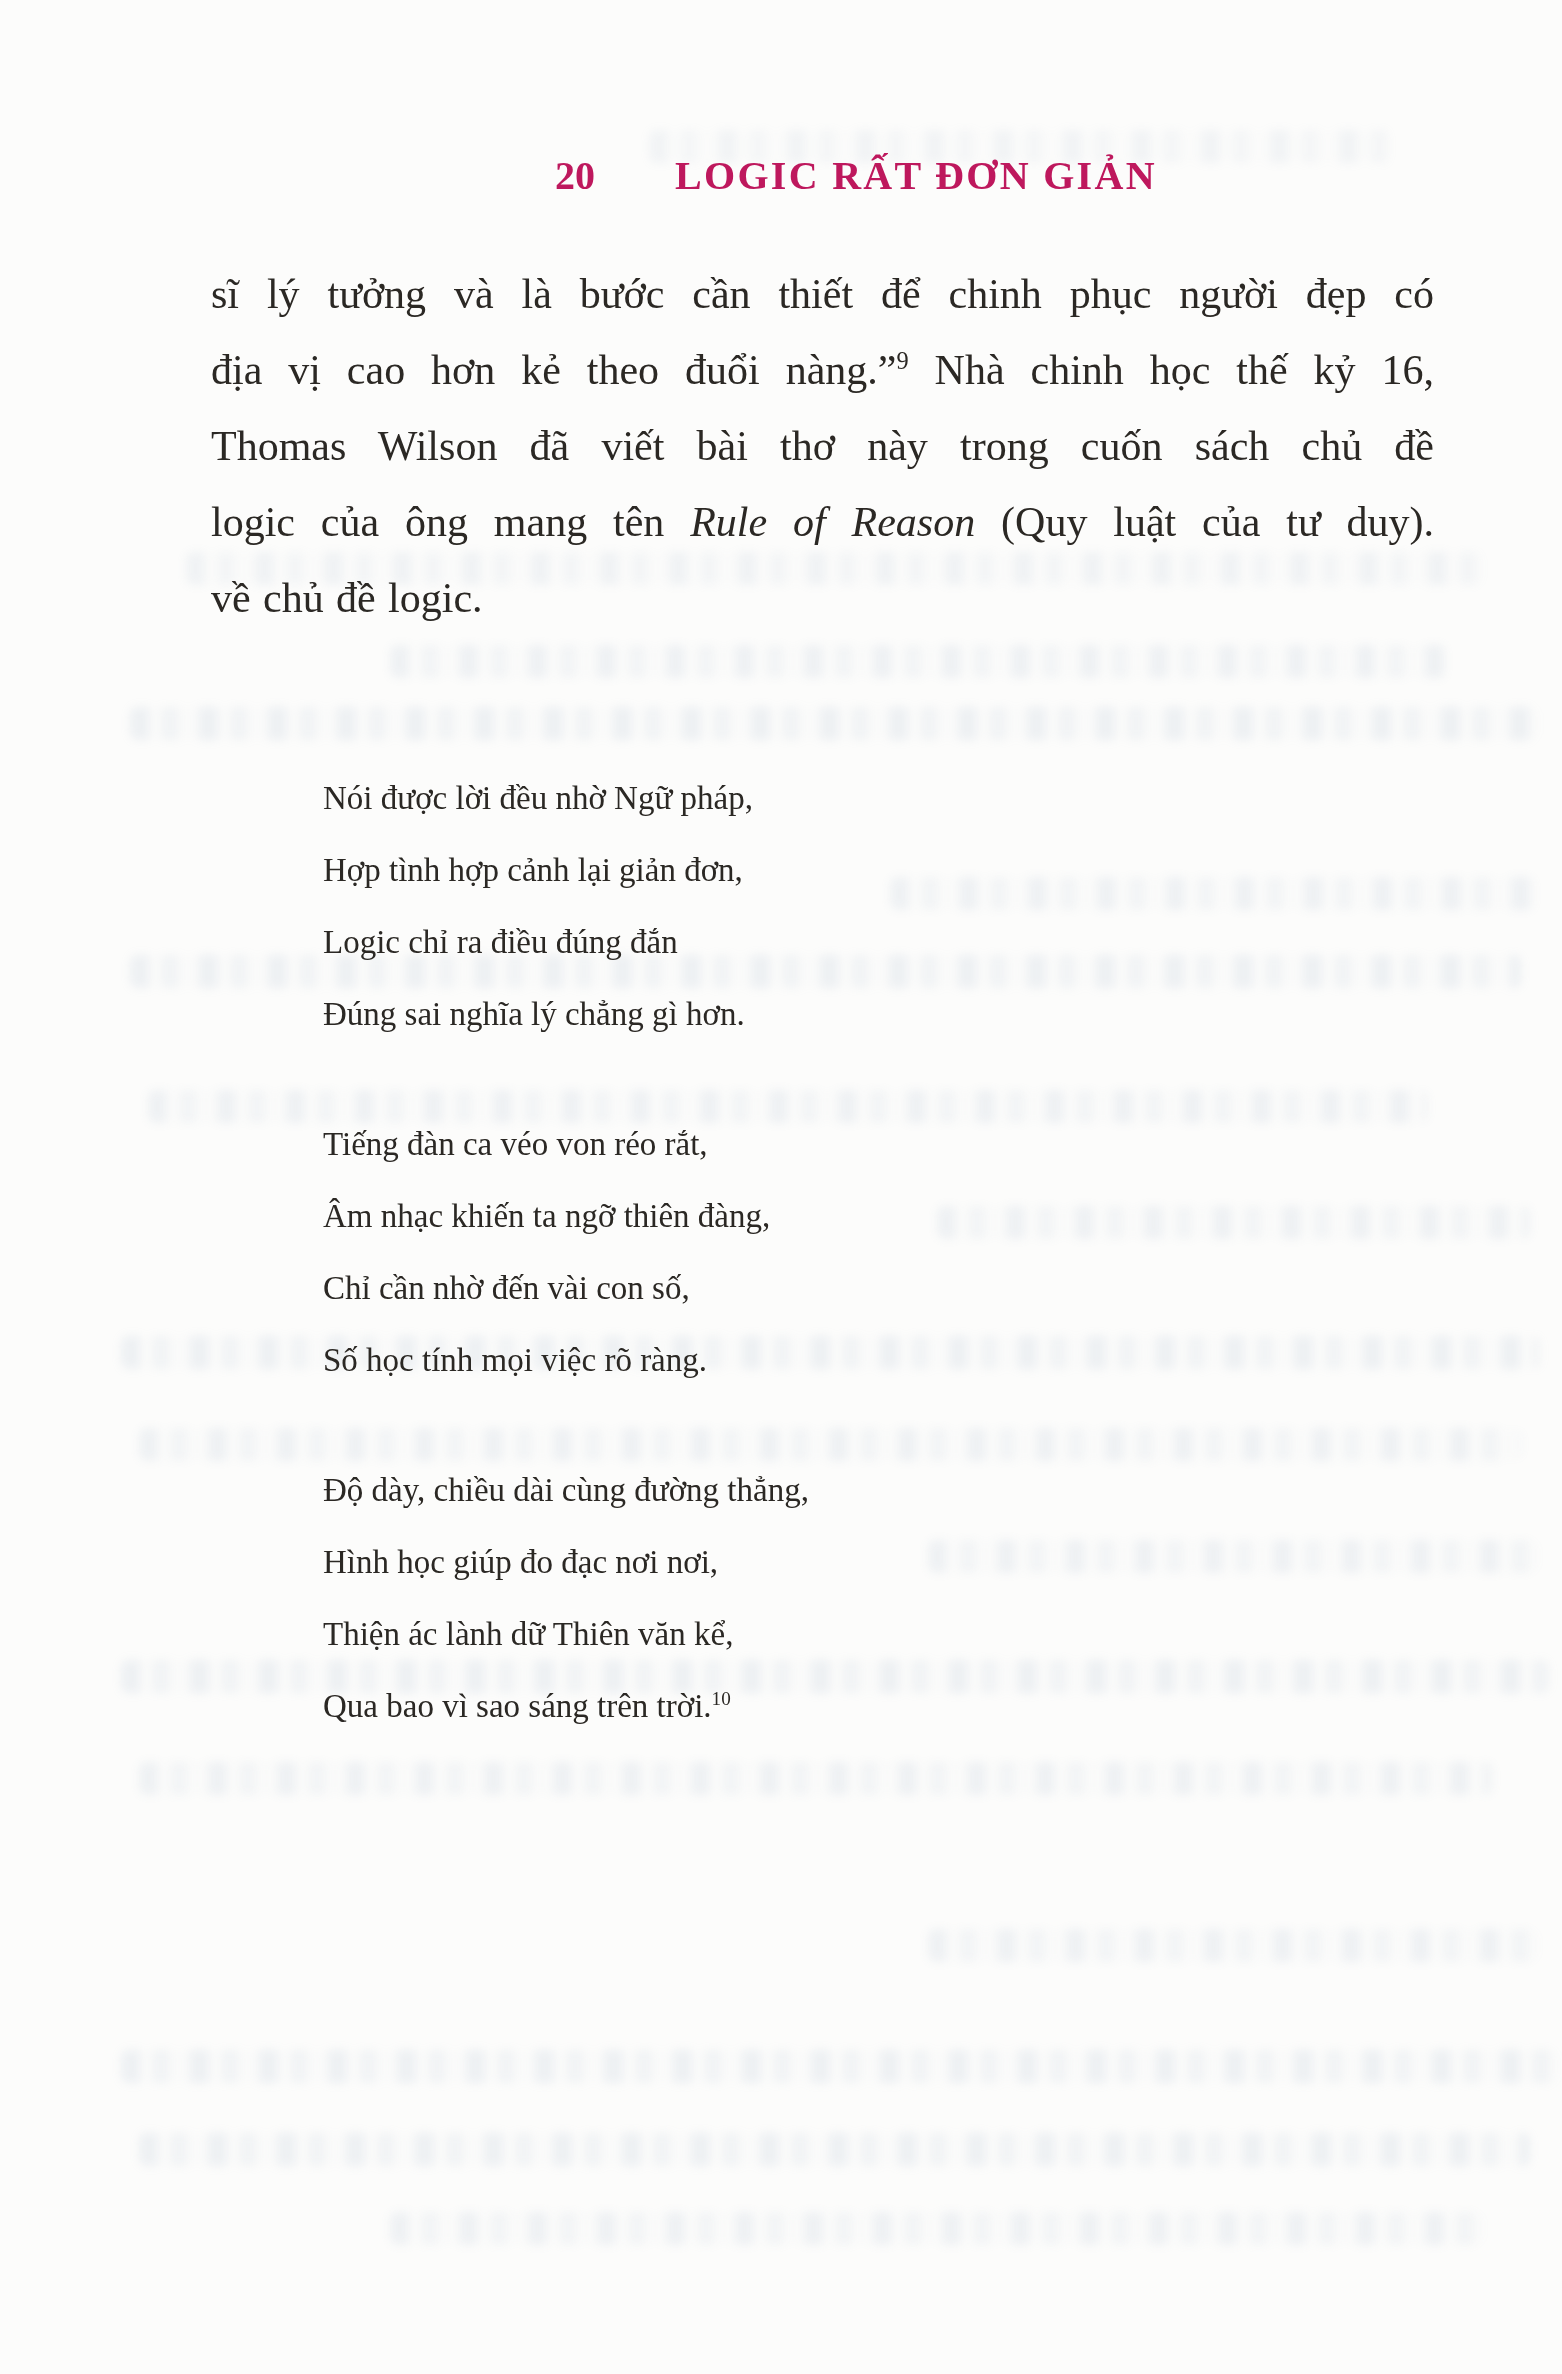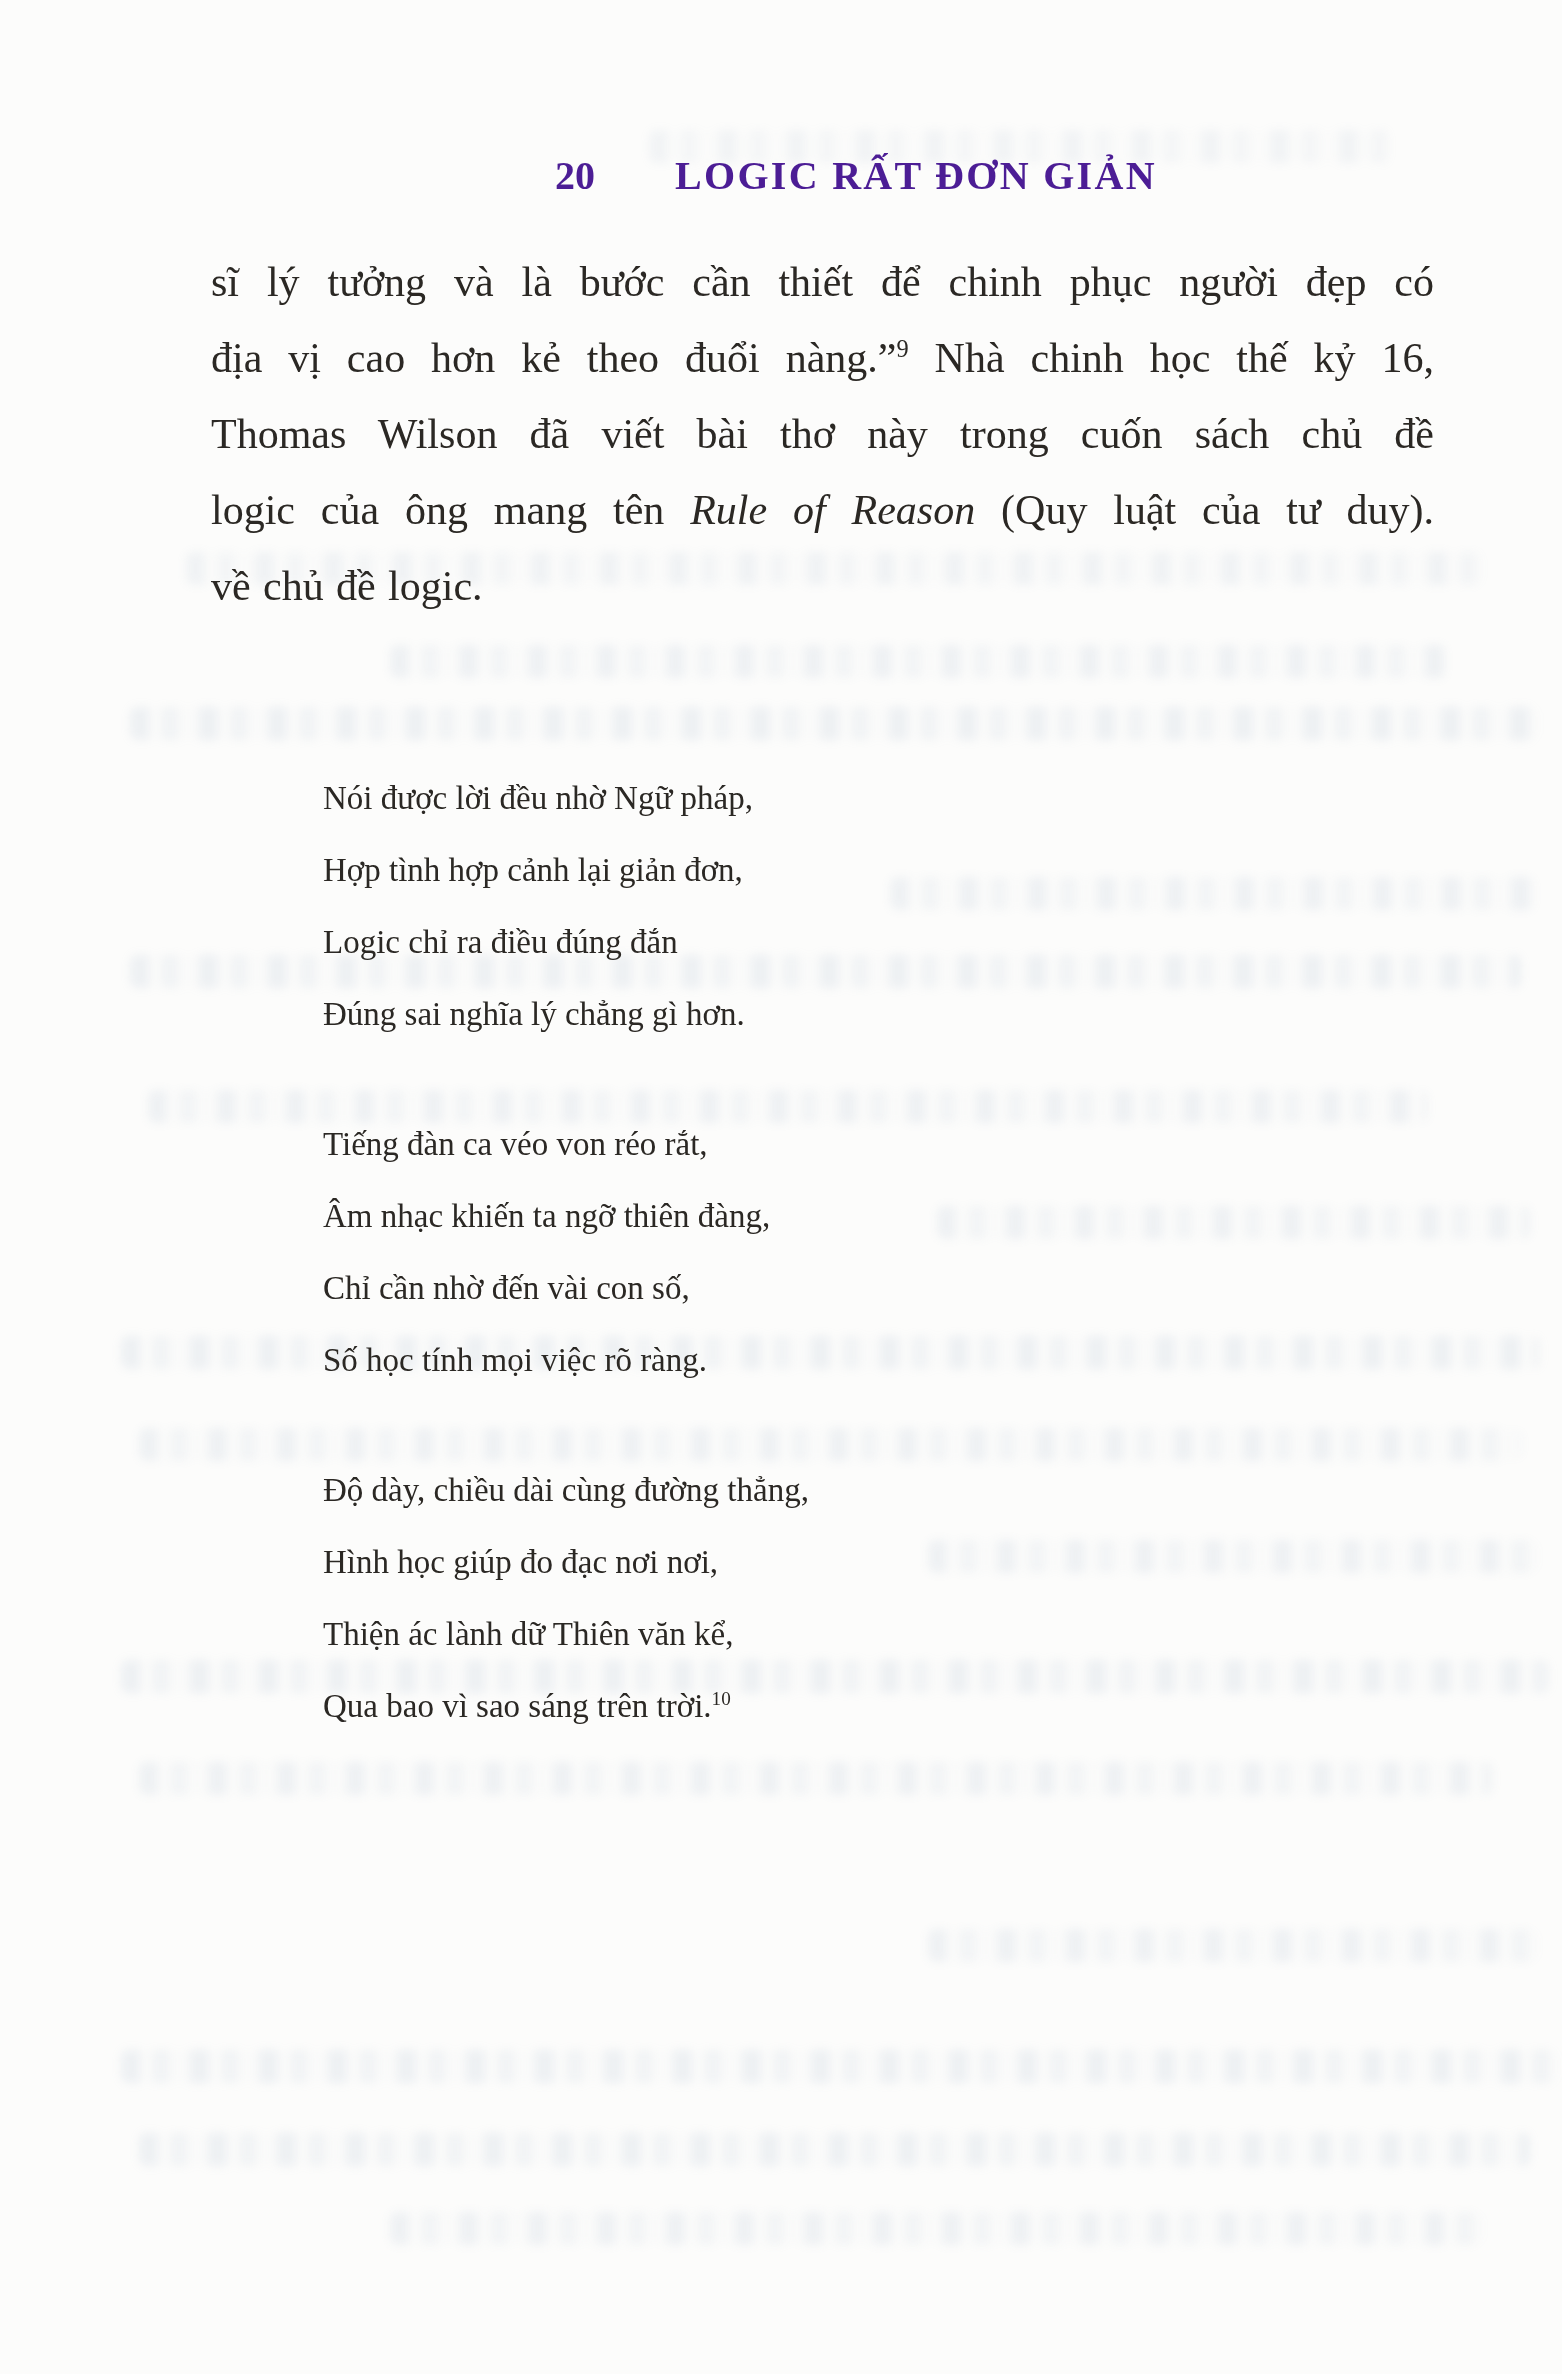--- a/index.html
+++ b/index.html
@@ -31,27 +31,27 @@
 
   .running-head {
     position: absolute;
     top: 152px;
     left: 555px;
     display: flex;
     gap: 80px;
     font-size: 40px;
     font-weight: 700;
     white-space: nowrap;
-    color: #4c1d95;
+    color: #be185d;
   }
   .running-head .head-title { letter-spacing: 2.3px; }
 
   .paragraph {
     position: absolute;
-    top: 244px;
+    top: 256px;
     left: 211px;
     width: 1223px;
     font-size: 42px;
     line-height: 76px;
     word-spacing: 1.9px;
   }
   .para-line { text-align: justify; text-align-last: justify; }
   .para-line.no-justify { text-align-last: left; }
 
   .poem {

